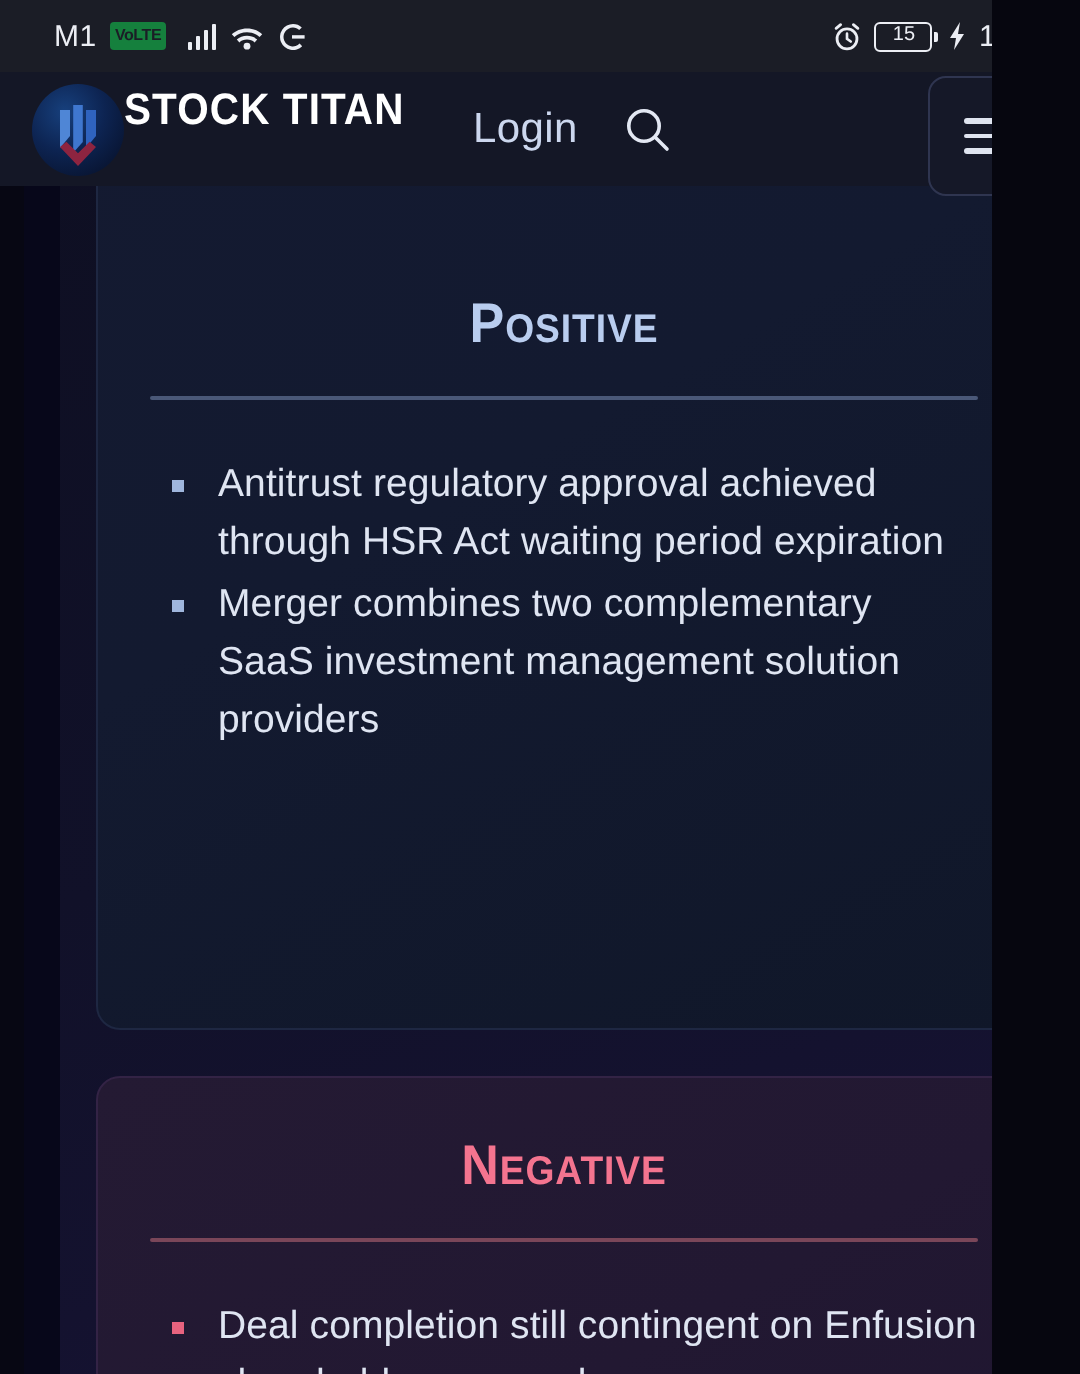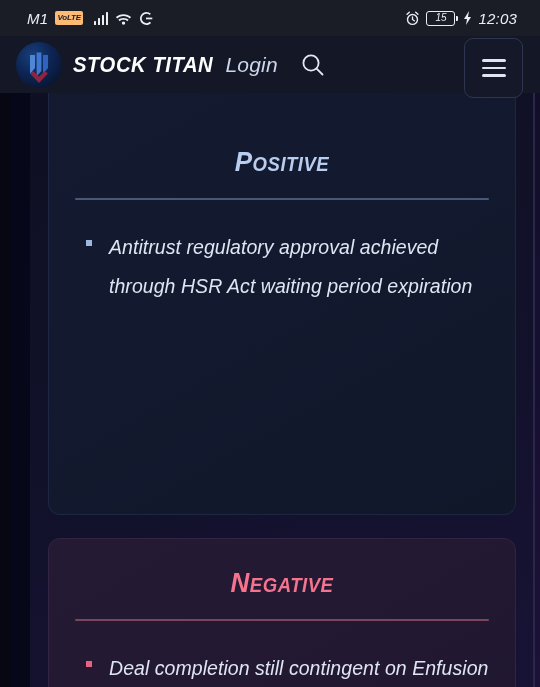--- a/index.html
+++ b/index.html
@@ -9,25 +9,24 @@
   }
   body {
     width: 540px;
     height: 687px;
     overflow: hidden;
     font-family: "Liberation Sans", sans-serif;
     -webkit-font-smoothing: antialiased;
   }
   #screen {
     position: relative;
-    width: 540px;
+    width: 496px;
     height: 687px;
     background: #070713;
     overflow: hidden;
-    font-style: italic;
   }
 
   
   .statusbar {
     position: absolute;
     top: 0; left: 0;
     width: 540px;
     height: 36px;
     background: #1b1d26;
     display: flex;
@@ -39,32 +38,32 @@
     display: flex;
     align-items: center;
     gap: 7px;
     margin-left: 27px;
   }
   .sb-right {
     display: flex;
     align-items: center;
     gap: 6px;
     margin-left: auto;
-    margin-right: 23px;
+    margin-right: 12px;
   }
   .sb-carrier {
     font-size: 15px;
     letter-spacing: .3px;
     color: #eceef4;
   }
   .volte {
     display: inline-flex;
     align-items: center;
     justify-content: center;
-    background: #fdba74;
+    background: #15803d;
     color: #1b1d26;
     border-radius: 2px;
     font-size: 8px;
     font-weight: bold;
     letter-spacing: -.2px;
     padding: 1px 2px;
     height: 12px;
     line-height: 10px;
   }
   .bars {
@@ -167,23 +166,22 @@
     top: 36px; left: 0;
     width: 540px;
     height: 57px;
     background: #141726;
     display: flex;
     align-items: center;
     z-index: 30;
   }
   .logo-wrap {
     display: flex;
-    align-items: center;
+    align-items: flex-start;
     margin-left: 16px;
-    gap: 11px;
   }
   .logo-circle {
     position: relative;
     width: 46px;
     height: 46px;
     border-radius: 50%;
     background: radial-gradient(circle at 36% 30%, #17407d 0%, #0d2452 45%, #060d22 100%);
     overflow: hidden;
     flex: none;
   }
@@ -195,20 +193,21 @@
     color: #ffffff;
     letter-spacing: .6px;
     transform: scaleX(.92);
     transform-origin: left center;
     white-space: nowrap;
   }
   .nav {
     display: flex;
     align-items: flex-start;
     gap: 32px;
+    margin-left: 22px;
   }
   .nav a {
     color: #ccd7ee;
     font-size: 21px;
     text-decoration: none;
     white-space: nowrap;
     letter-spacing: .2px;
   }
   .search-btn {
     margin-left: 20px;
@@ -294,21 +293,21 @@
   ul.bullets {
     list-style: none;
     margin: 0;
     padding: 28px 0 0 8px;
   }
   ul.bullets li {
     position: relative;
     padding-left: 26px;
     margin-bottom: 2px;
     font-size: 19.5px;
-    line-height: 39px;
+    line-height: 29px;
     color: #dfe5f2;
     letter-spacing: .05px;
   }
   ul.bullets li::before {
     content: "";
     position: absolute;
     left: 3px;
     top: 12px;
     width: 6px;
     height: 6px;
@@ -363,20 +362,21 @@
     <div class="content-col"></div>
     <div class="gutter-left"></div>
     <div class="right-edge"></div>
     <div class="scroll-rail"></div>
 
     <section class="card card-positive">
       <h2 class="card-title title-positive">Positive</h2>
       <hr class="rule rule-positive">
       <ul class="bullets bullets-positive">
         <li>Antitrust regulatory approval achieved through HSR Act waiting period expiration</li>
+        <li>Merger combines two complementary SaaS investment management solution providers</li>
       </ul>
     </section>
 
     <section class="card card-negative">
       <h2 class="card-title title-negative">Negative</h2>
       <hr class="rule rule-negative">
       <ul class="bullets bullets-negative">
         <li>Deal completion still contingent on Enfusion shareholder approval</li>
       </ul>
     </section>

